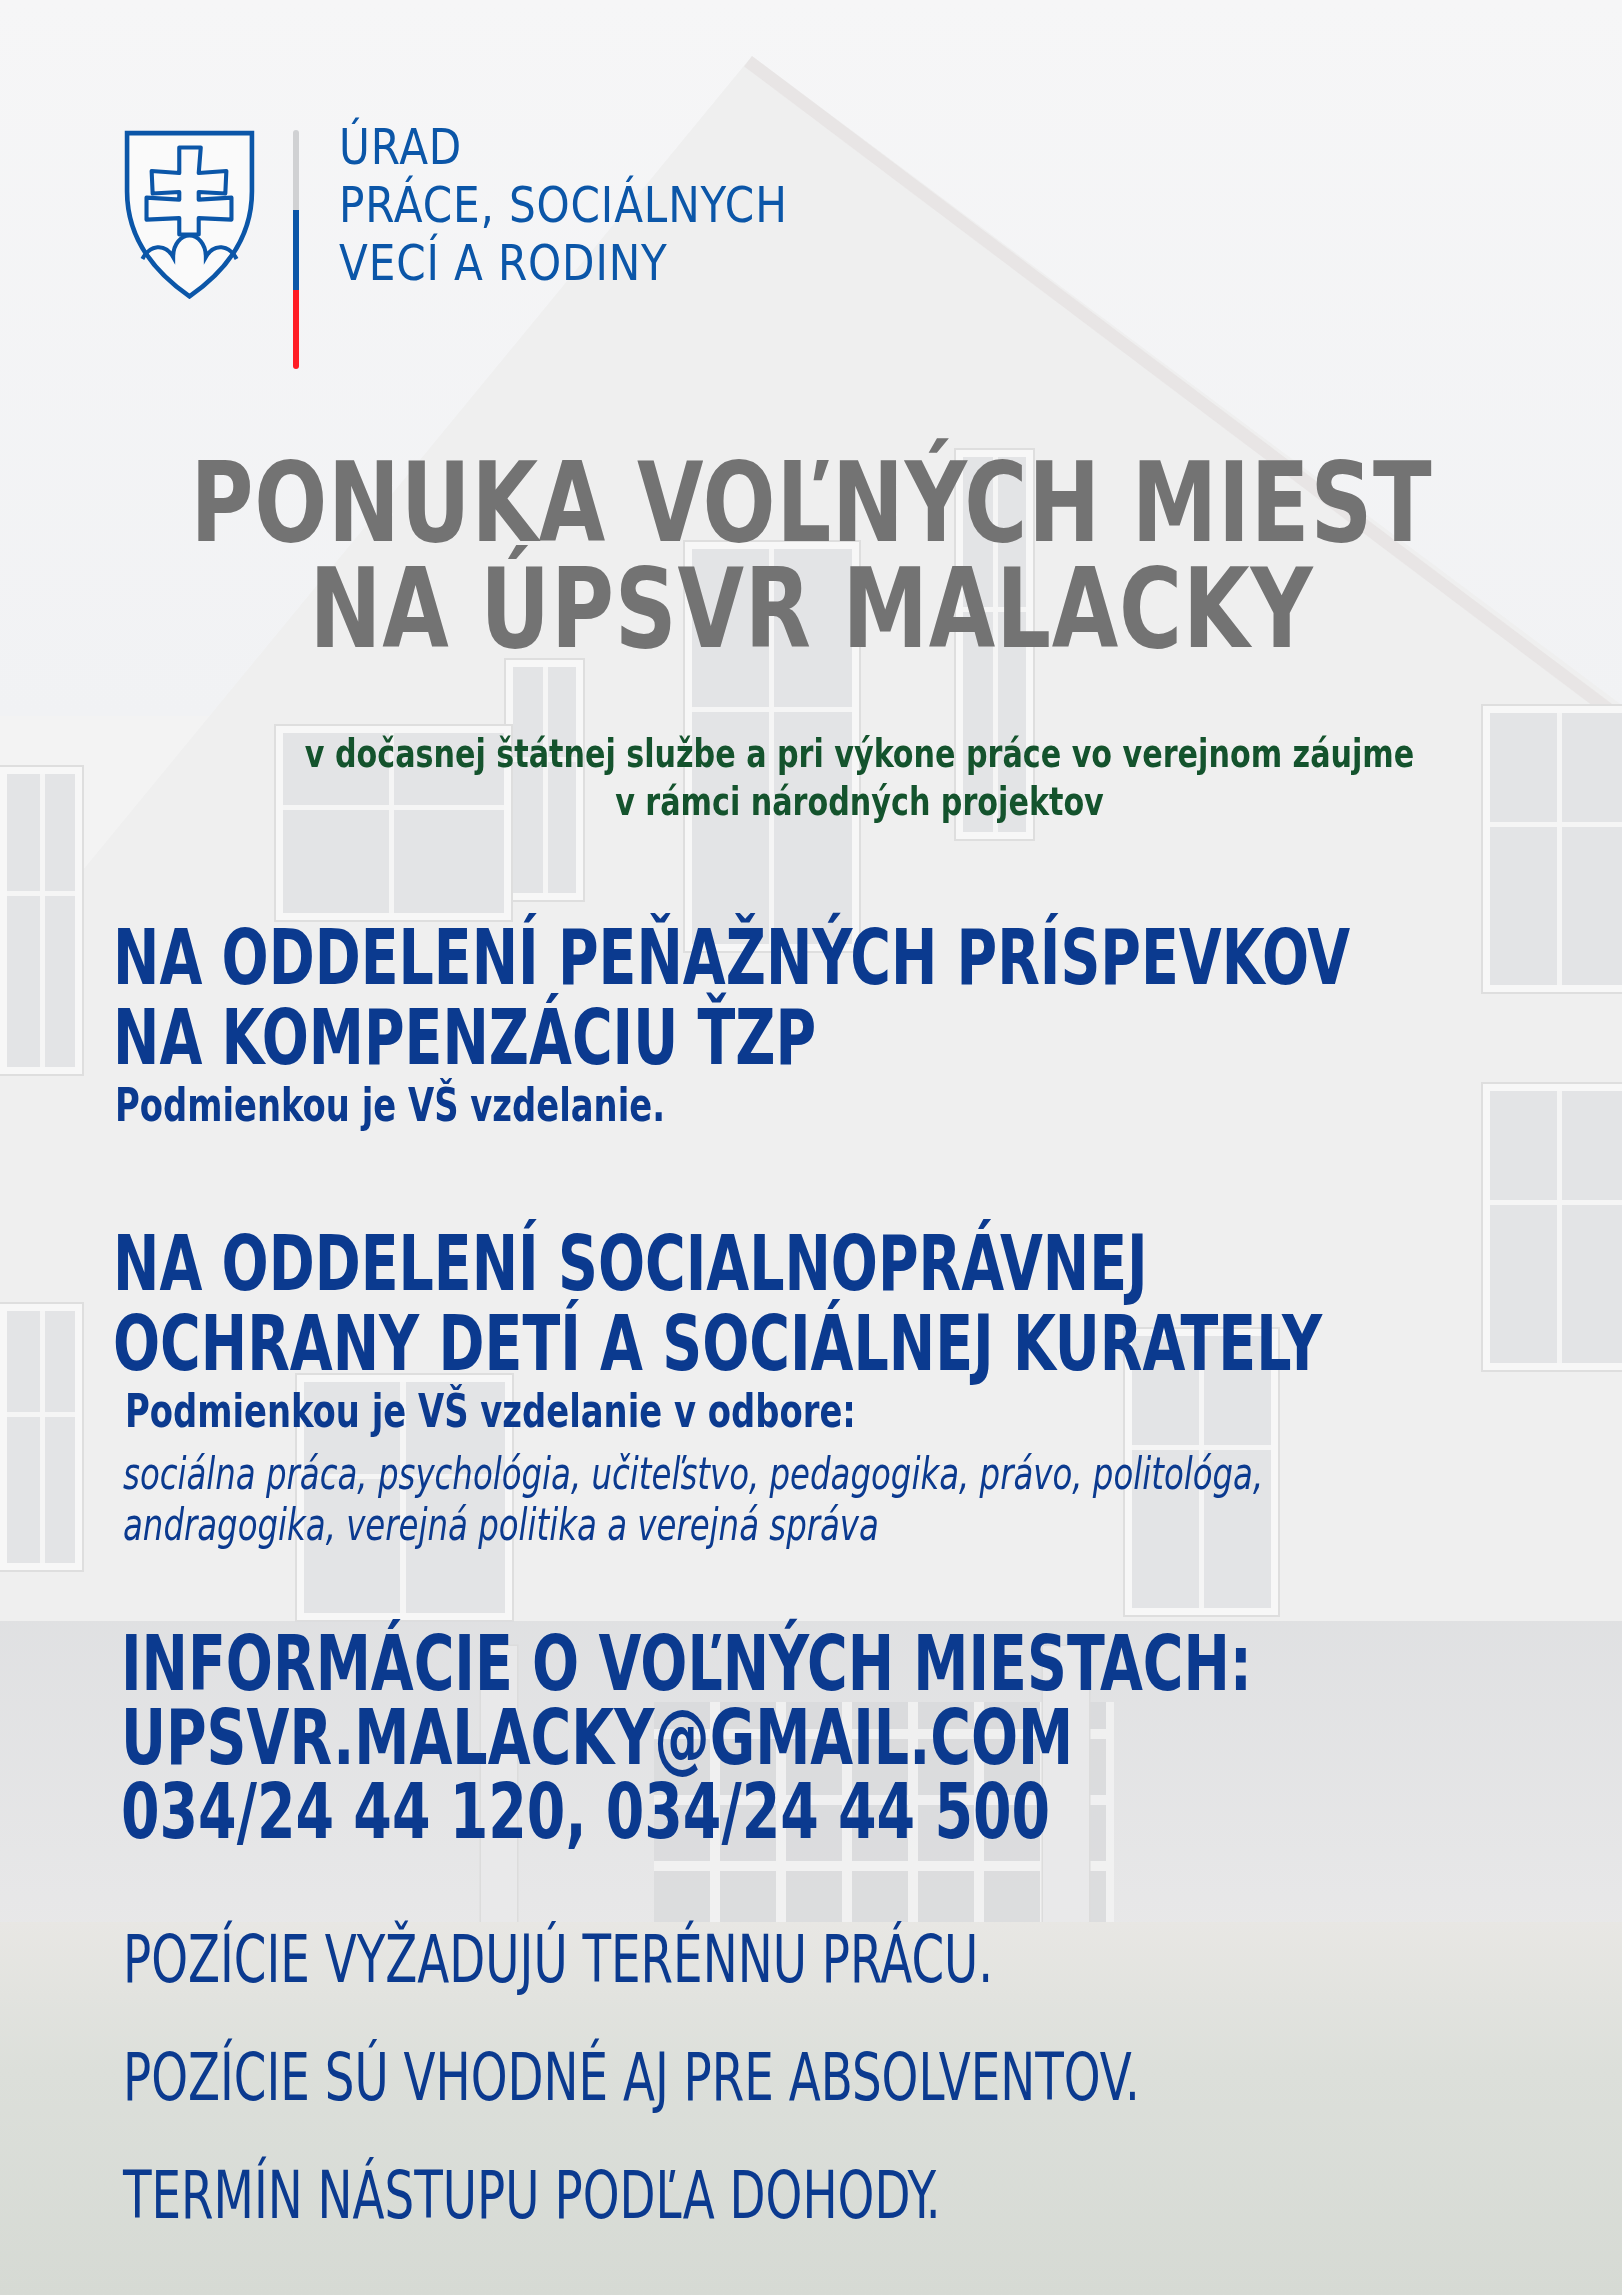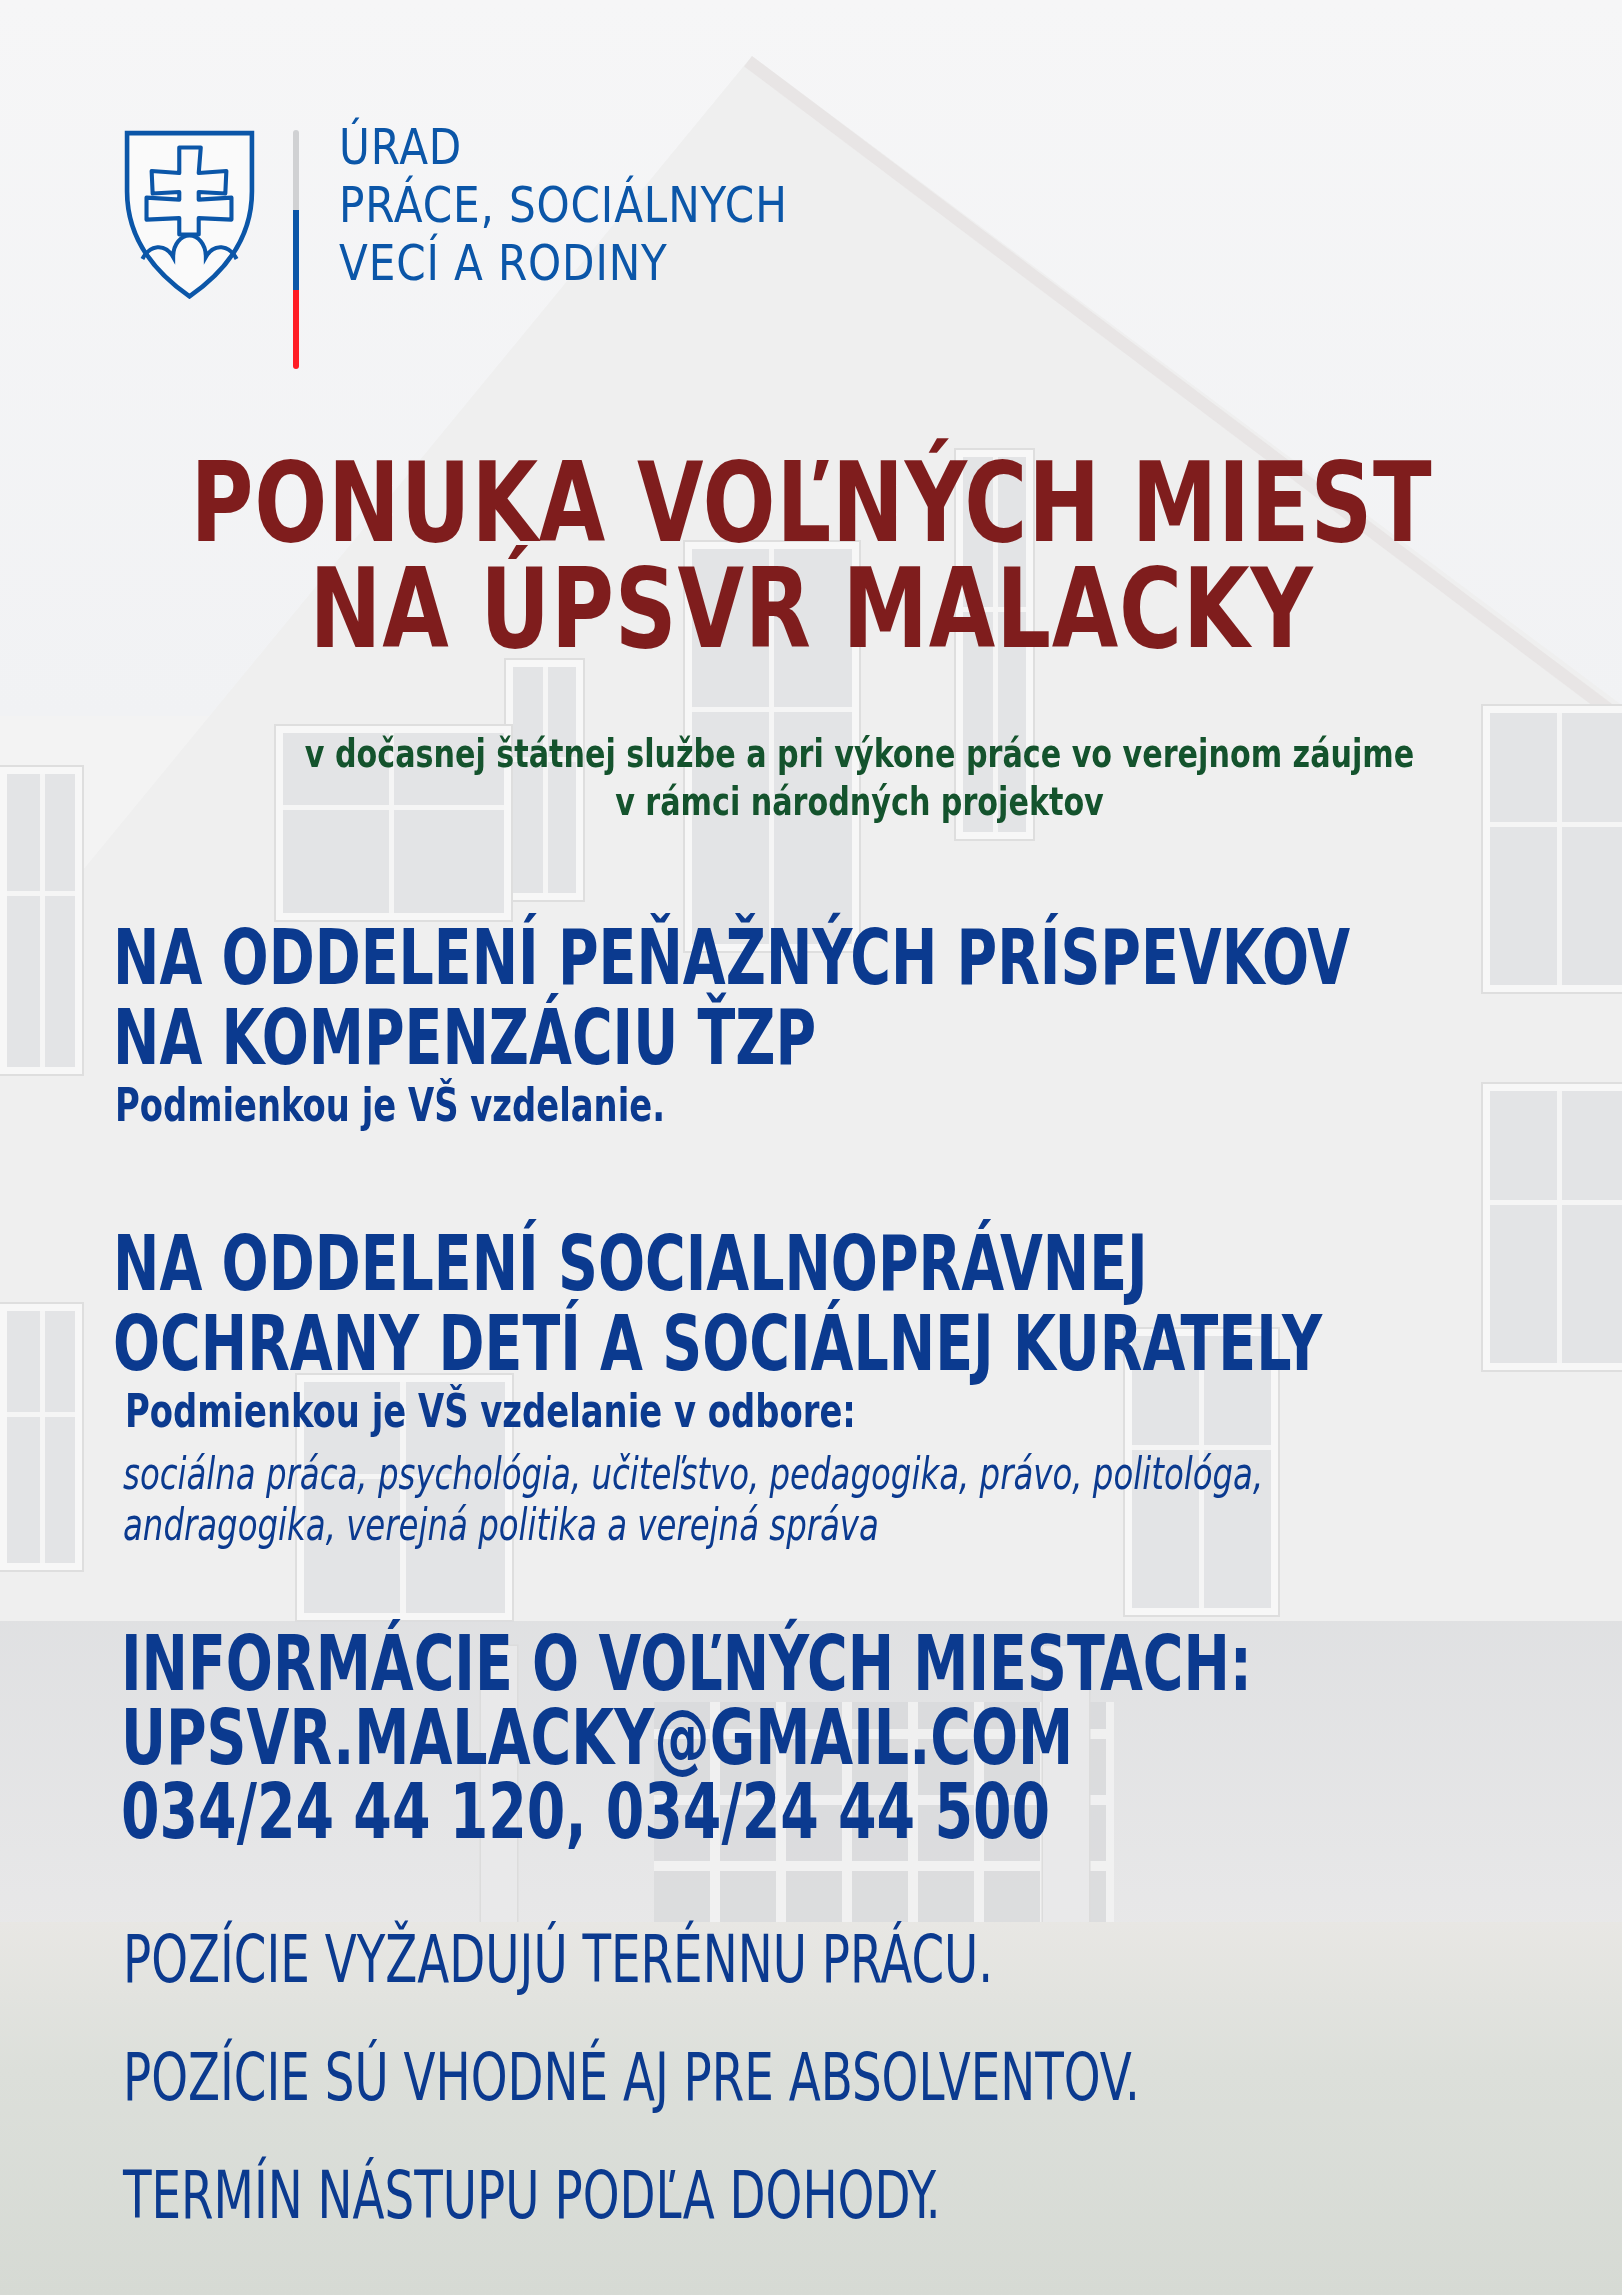--- a/index.html
+++ b/index.html
@@ -39,21 +39,21 @@
   .logo-bar .seg { display: block; width: 100%; }
   .logo-bar .gray { height: 80px; background: #d0d1d3; }
   .logo-bar .blue { height: 80px; background: #0b56a8; }
   .logo-bar .red  { height: 80px; background: #ff1c24; }
 
   .logo-text { left: 339px; top: 119px; color: #0b56a8;
                font-family: "DejaVu Sans", "Liberation Sans", sans-serif; font-weight: normal;
                font-size: 49px; line-height: 58px; letter-spacing: 1px; transform: scaleX(0.86); transform-origin: left top; }
   .logo-text div { white-space: nowrap; }
 
-  .title { left: 0; width: 1623px; text-align: center; color: #7f1d1d; font-weight: bold;
+  .title { left: 0; width: 1623px; text-align: center; color: #737373; font-weight: bold;
            font-size: 111px; line-height: 106px; letter-spacing: 1px; }
   .title .ln { display: block; transform: scaleX(0.86); transform-origin: center; }
 
   .subtitle { left: 0; width: 1623px; text-align: center; color: #14532d; font-weight: bold;
               font-size: 39px; line-height: 48px; margin-left: 48px; }
   .subtitle .ln { display: block; transform: scaleX(0.86); transform-origin: center; }
 
   .head { color: #0b3a8f; font-weight: bold; font-size: 77px; line-height: 80px; transform: scaleX(0.80); transform-origin: left top; }
   .req  { color: #0b3a8f; font-weight: bold; font-size: 47px; line-height: 51px; transform: scaleX(0.80); transform-origin: left top; }
   .fields { color: #0b3a8f; font-style: italic; font-size: 45px; line-height: 51px; transform: scaleX(0.80); transform-origin: left top; }

